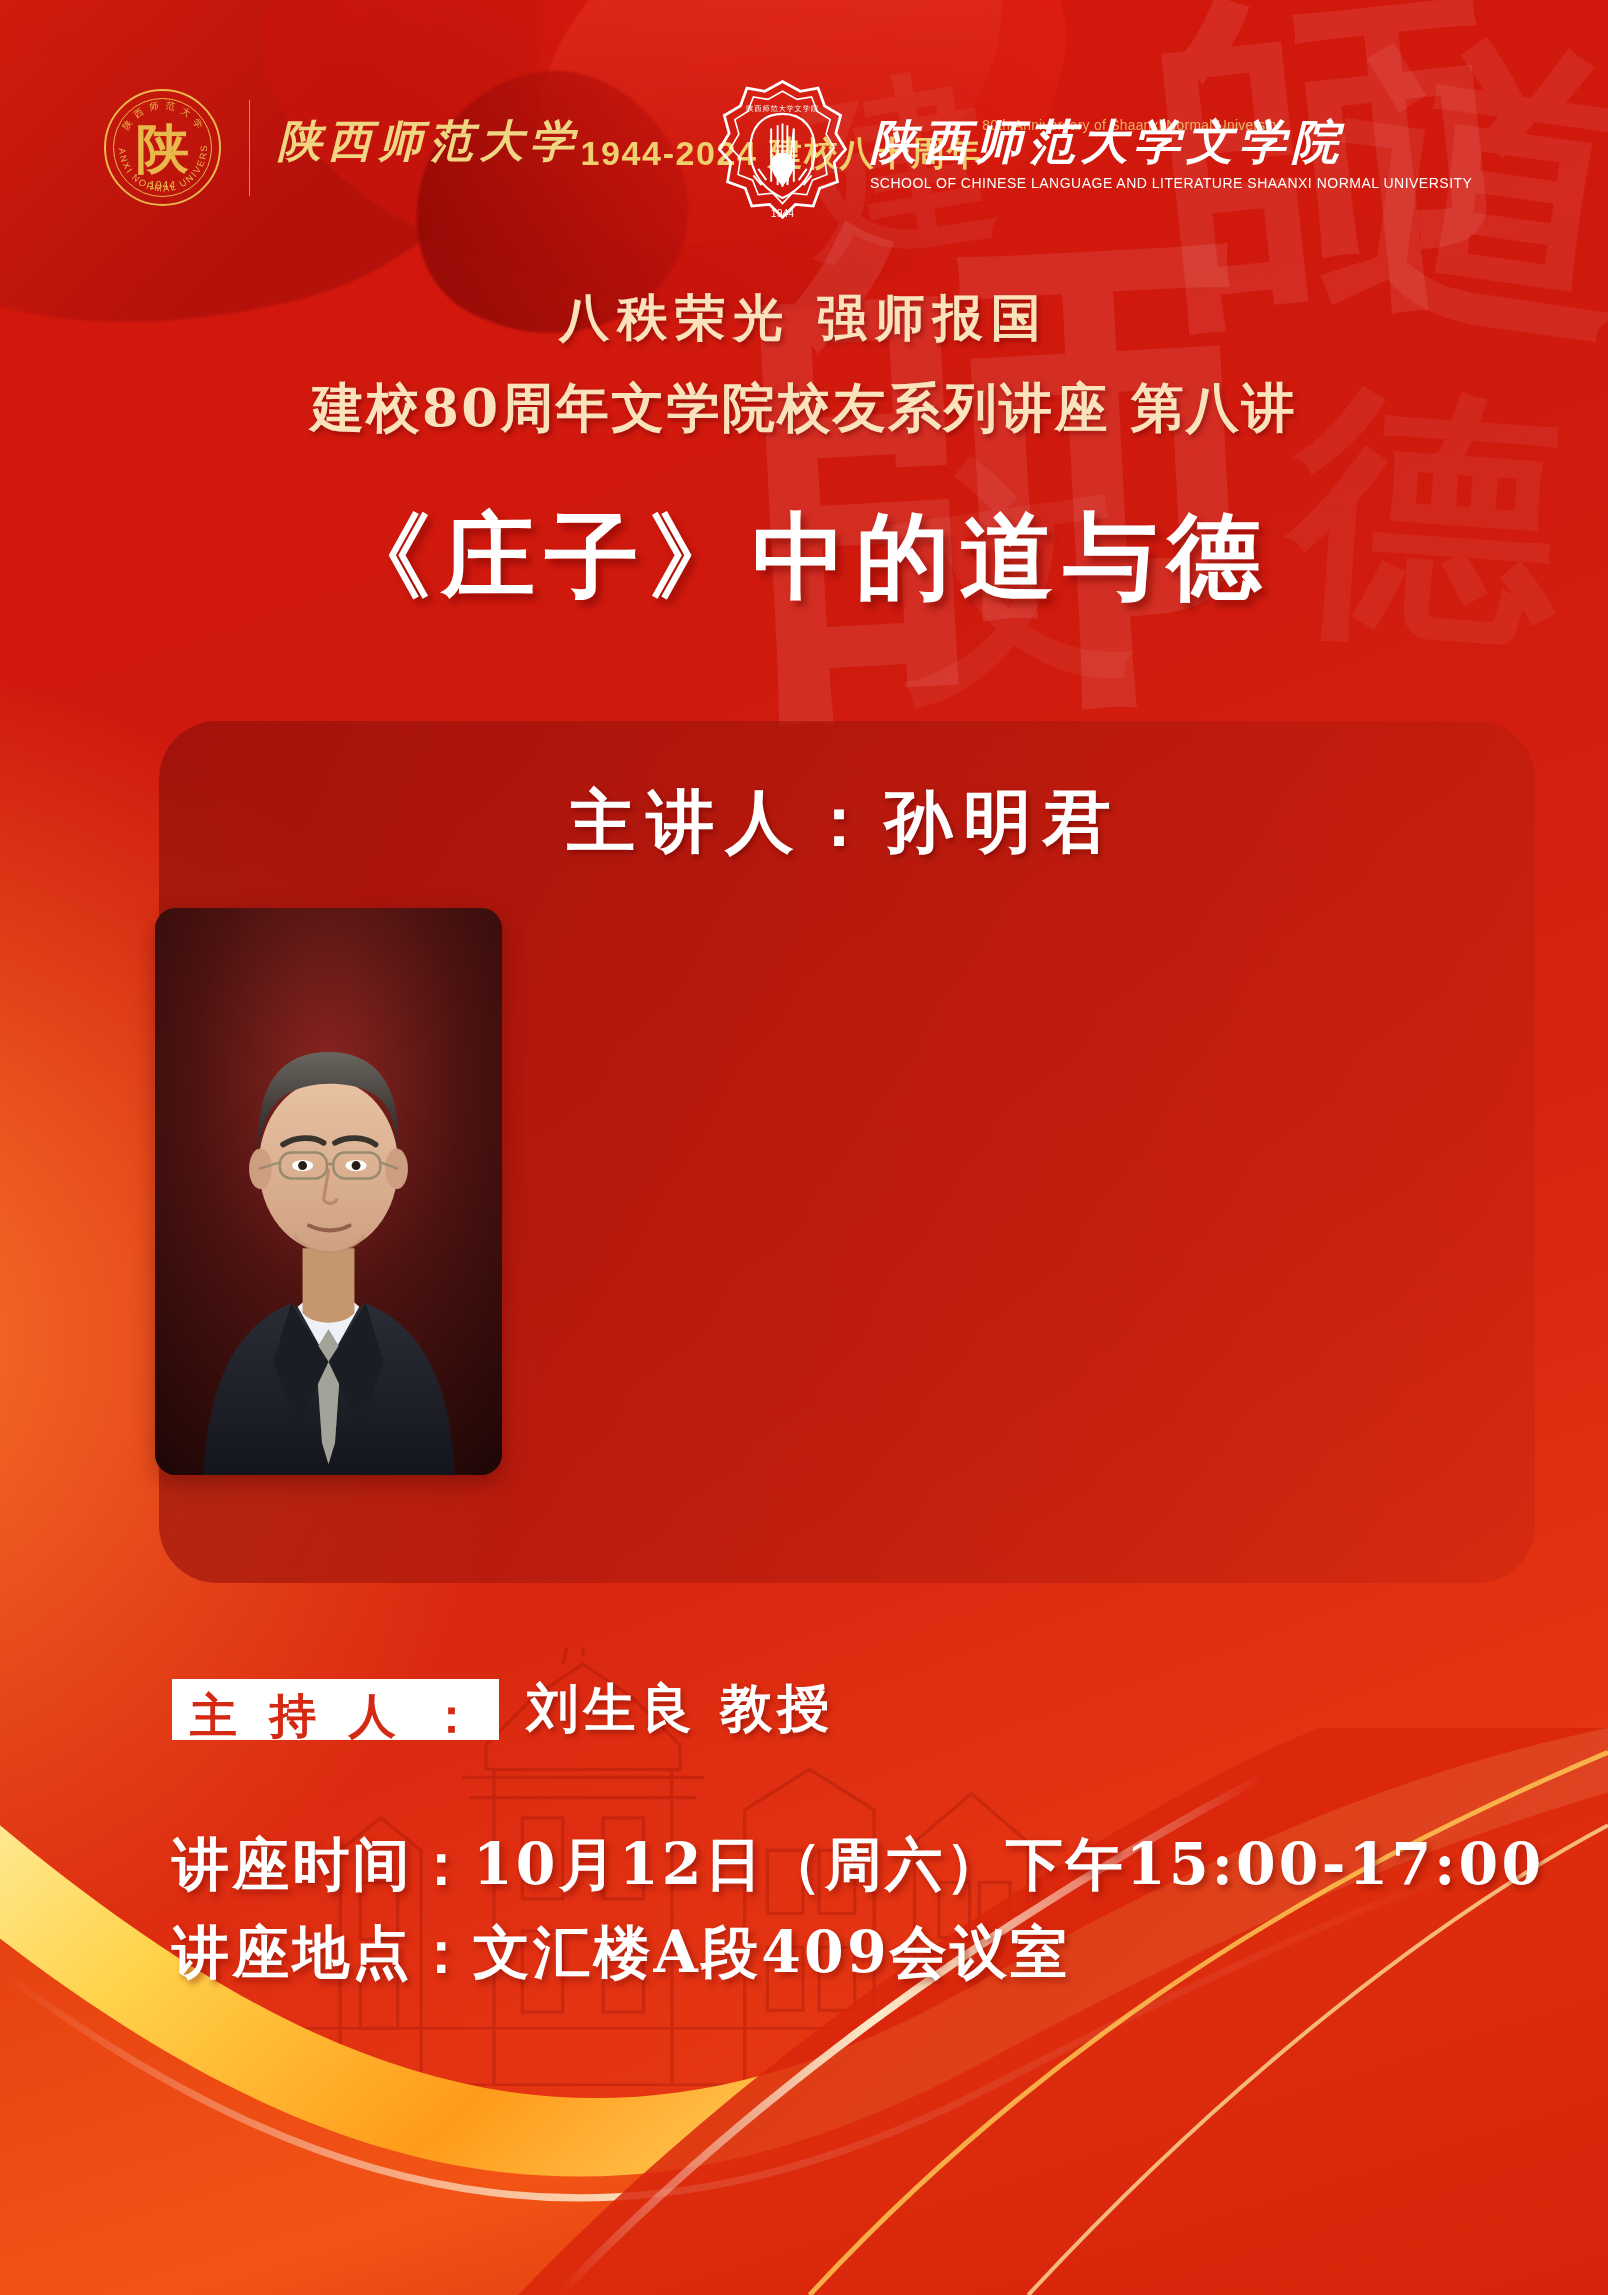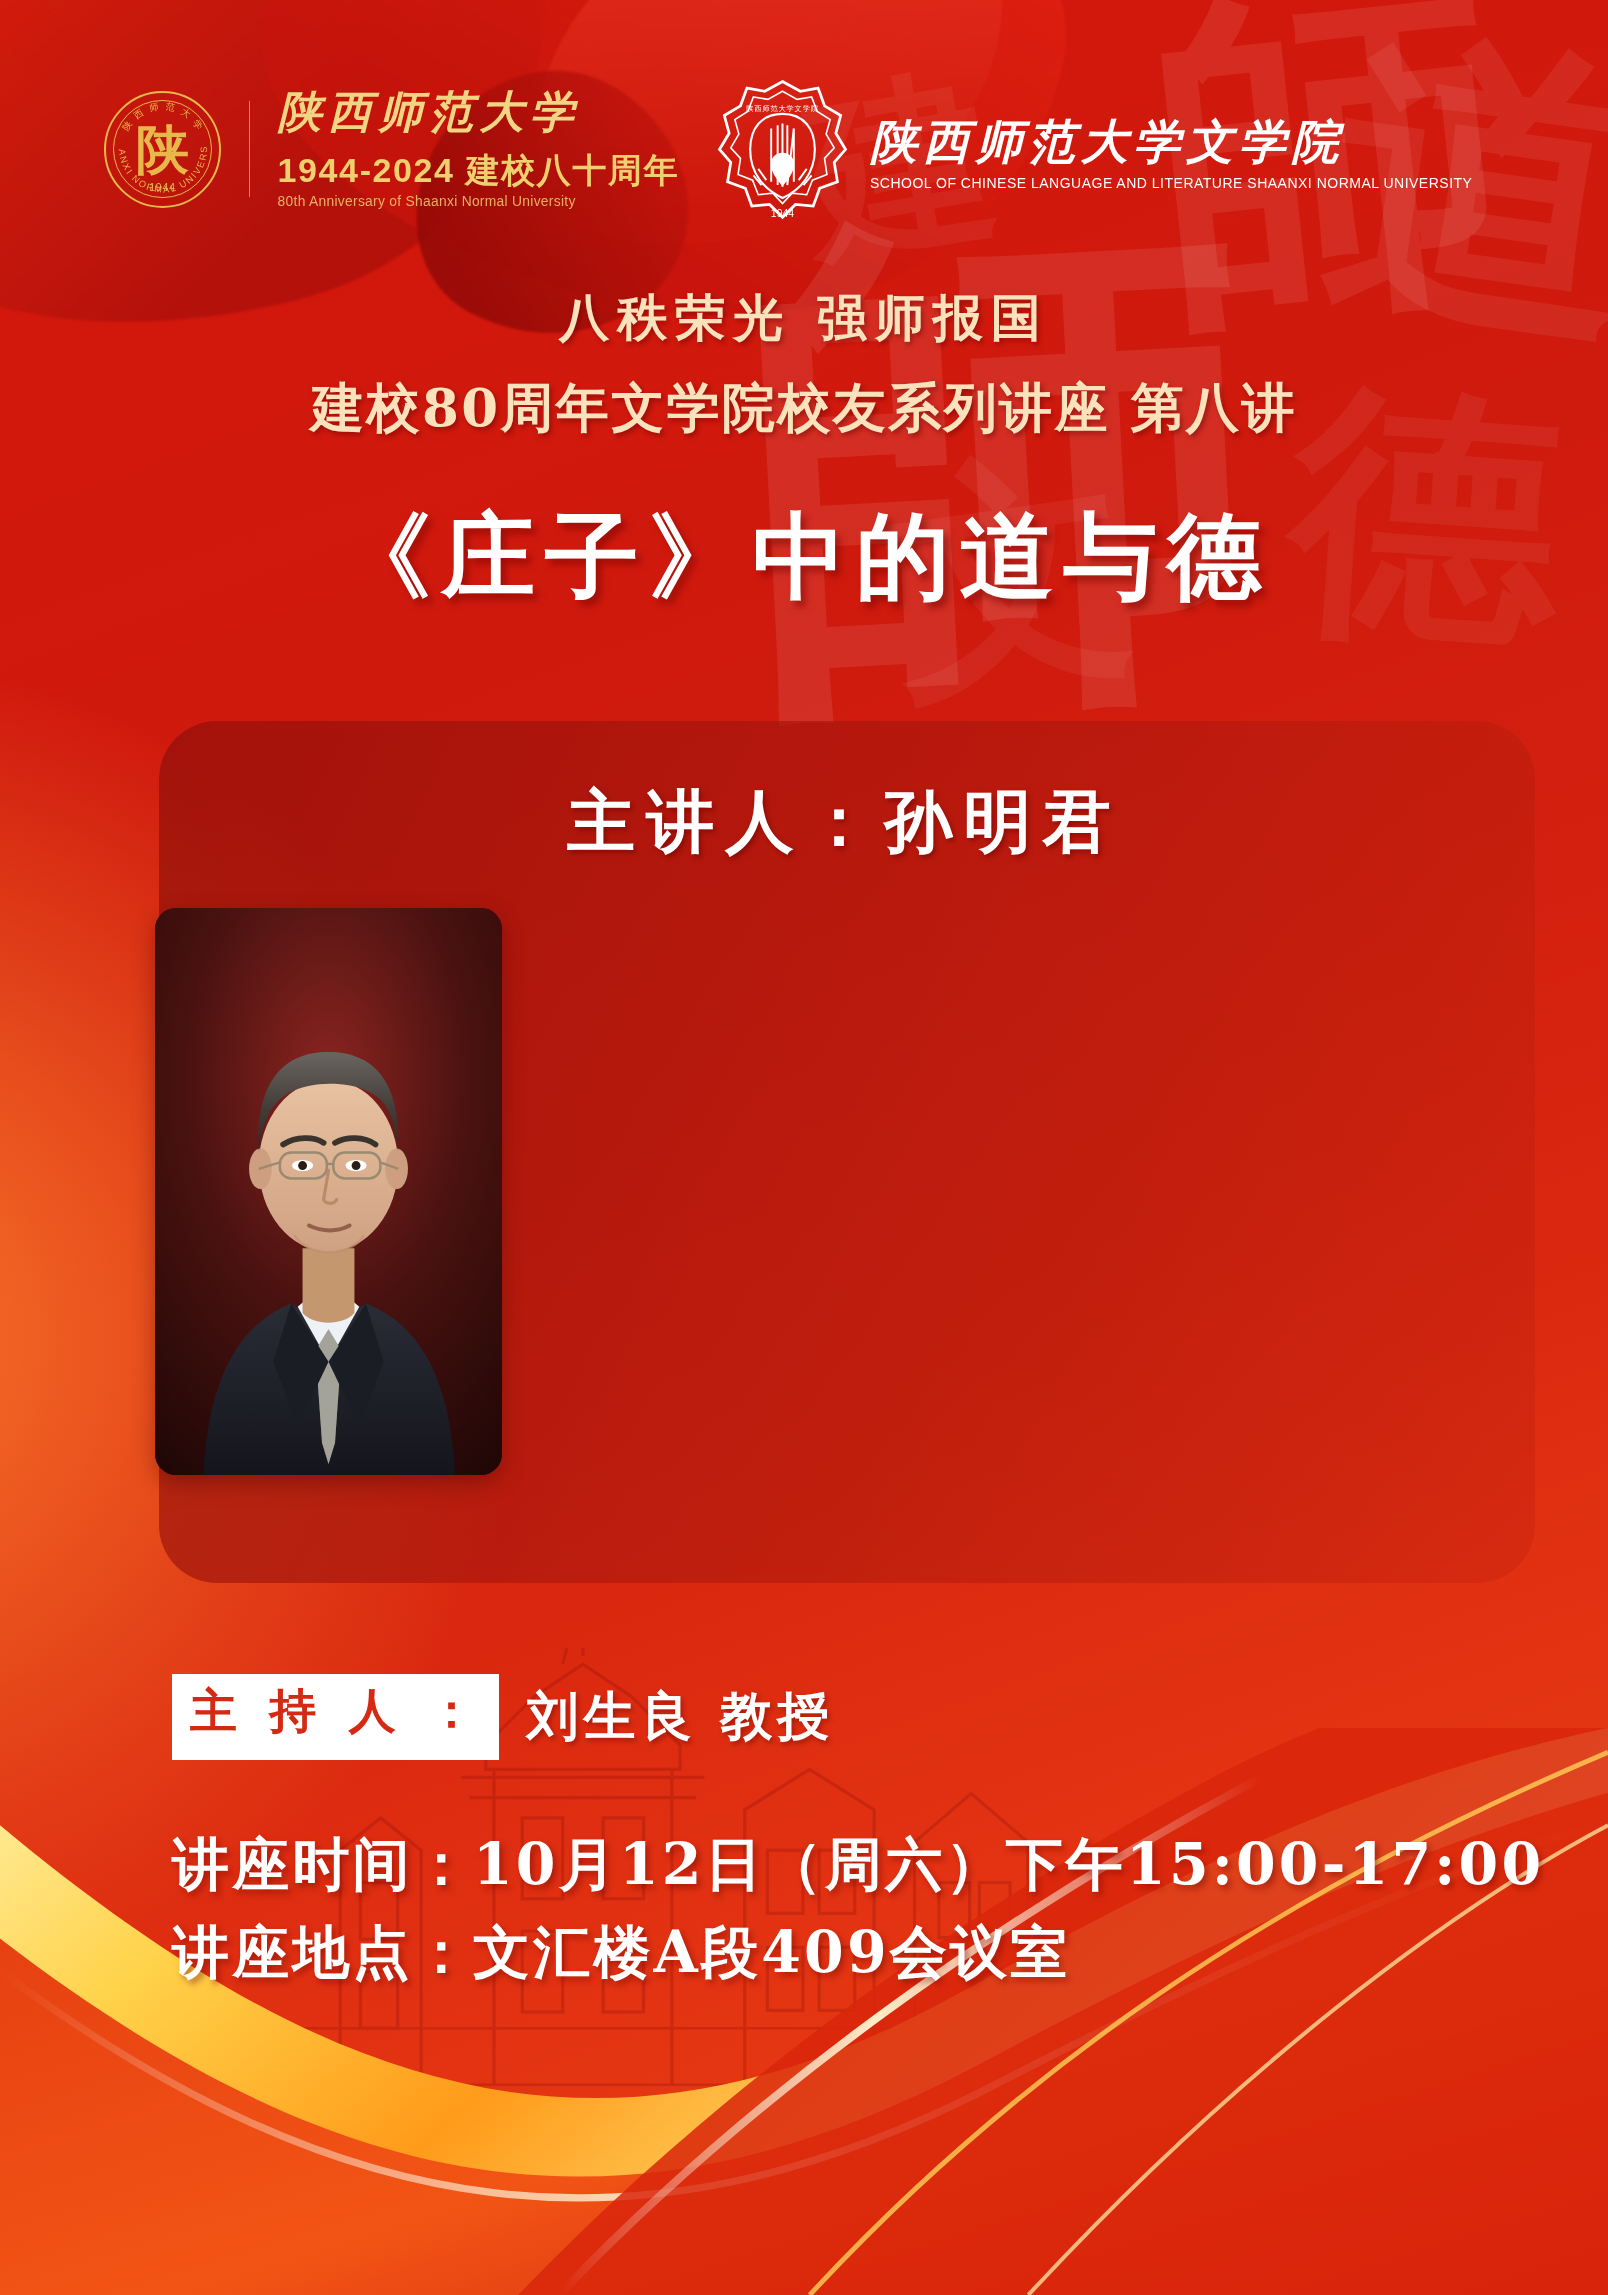--- a/index.html
+++ b/index.html
@@ -98,21 +98,21 @@
 
   .divider-v{width:1.6px;height:96px;background:rgba(232,184,75,.75);margin:0 27.5px;flex:none;}
 
   .mark80{
     font-family:"DejaVu Serif","Liberation Serif",serif;
     font-size:104px;font-style:italic;font-weight:700;line-height:1;
     background:linear-gradient(150deg,#f6e49a 0%,#d9a52f 45%,#f3dc8e 70%,#c08c22 100%);
     -webkit-background-clip:text;background-clip:text;color:transparent;
     margin-right:13px;flex:none;
   }
-  .uni-block{display:flex;flex-direction:column;justify-content:center;}
+  .uni-block{display:flex;flex-direction:row;justify-content:center;}
   .uni-cn{
     font-family:"DejaVu Serif","Liberation Serif",serif;
     font-size:44px;font-weight:700;color:#f0d583;letter-spacing:6.5px;
     line-height:1.05;font-style:italic;
   }
   .uni-years{
     font-size:34px;font-weight:700;color:#f0cf6e;letter-spacing:1.6px;margin-top:13px;
   }
   .uni-en{font-size:13.8px;color:#edbf6a;letter-spacing:0.3px;margin-top:0;opacity:.92;}
 
@@ -179,21 +179,21 @@
     text-indent:2em;letter-spacing:0.4px;
     text-shadow:0.8px 1.6px 3.2px rgba(80,0,0,.3);
   }
 
   
   .host-row{position:absolute;left:172px;top:1674px;z-index:9;display:flex;align-items:center;}
   .host-label{
     background:#fff;color:#d42a14;
     font-family:"DejaVu Serif","Liberation Serif",serif;
     font-size:47px;font-weight:700;letter-spacing:8px;
-    padding:13px 16px 26px 18px;line-height:1;
+    padding:13px 16px 1px 18px;line-height:1;
   }
   .host-name{
     margin-left:27.5px;color:#fff;
     font-family:"DejaVu Serif","Liberation Serif",serif;
     font-size:52px;font-weight:700;letter-spacing:4.9px;
     text-shadow:2.4px 3.2px 5.7px rgba(90,0,0,.4);
   }
 
   
   .info{position:absolute;left:172px;top:1820px;z-index:9;}

